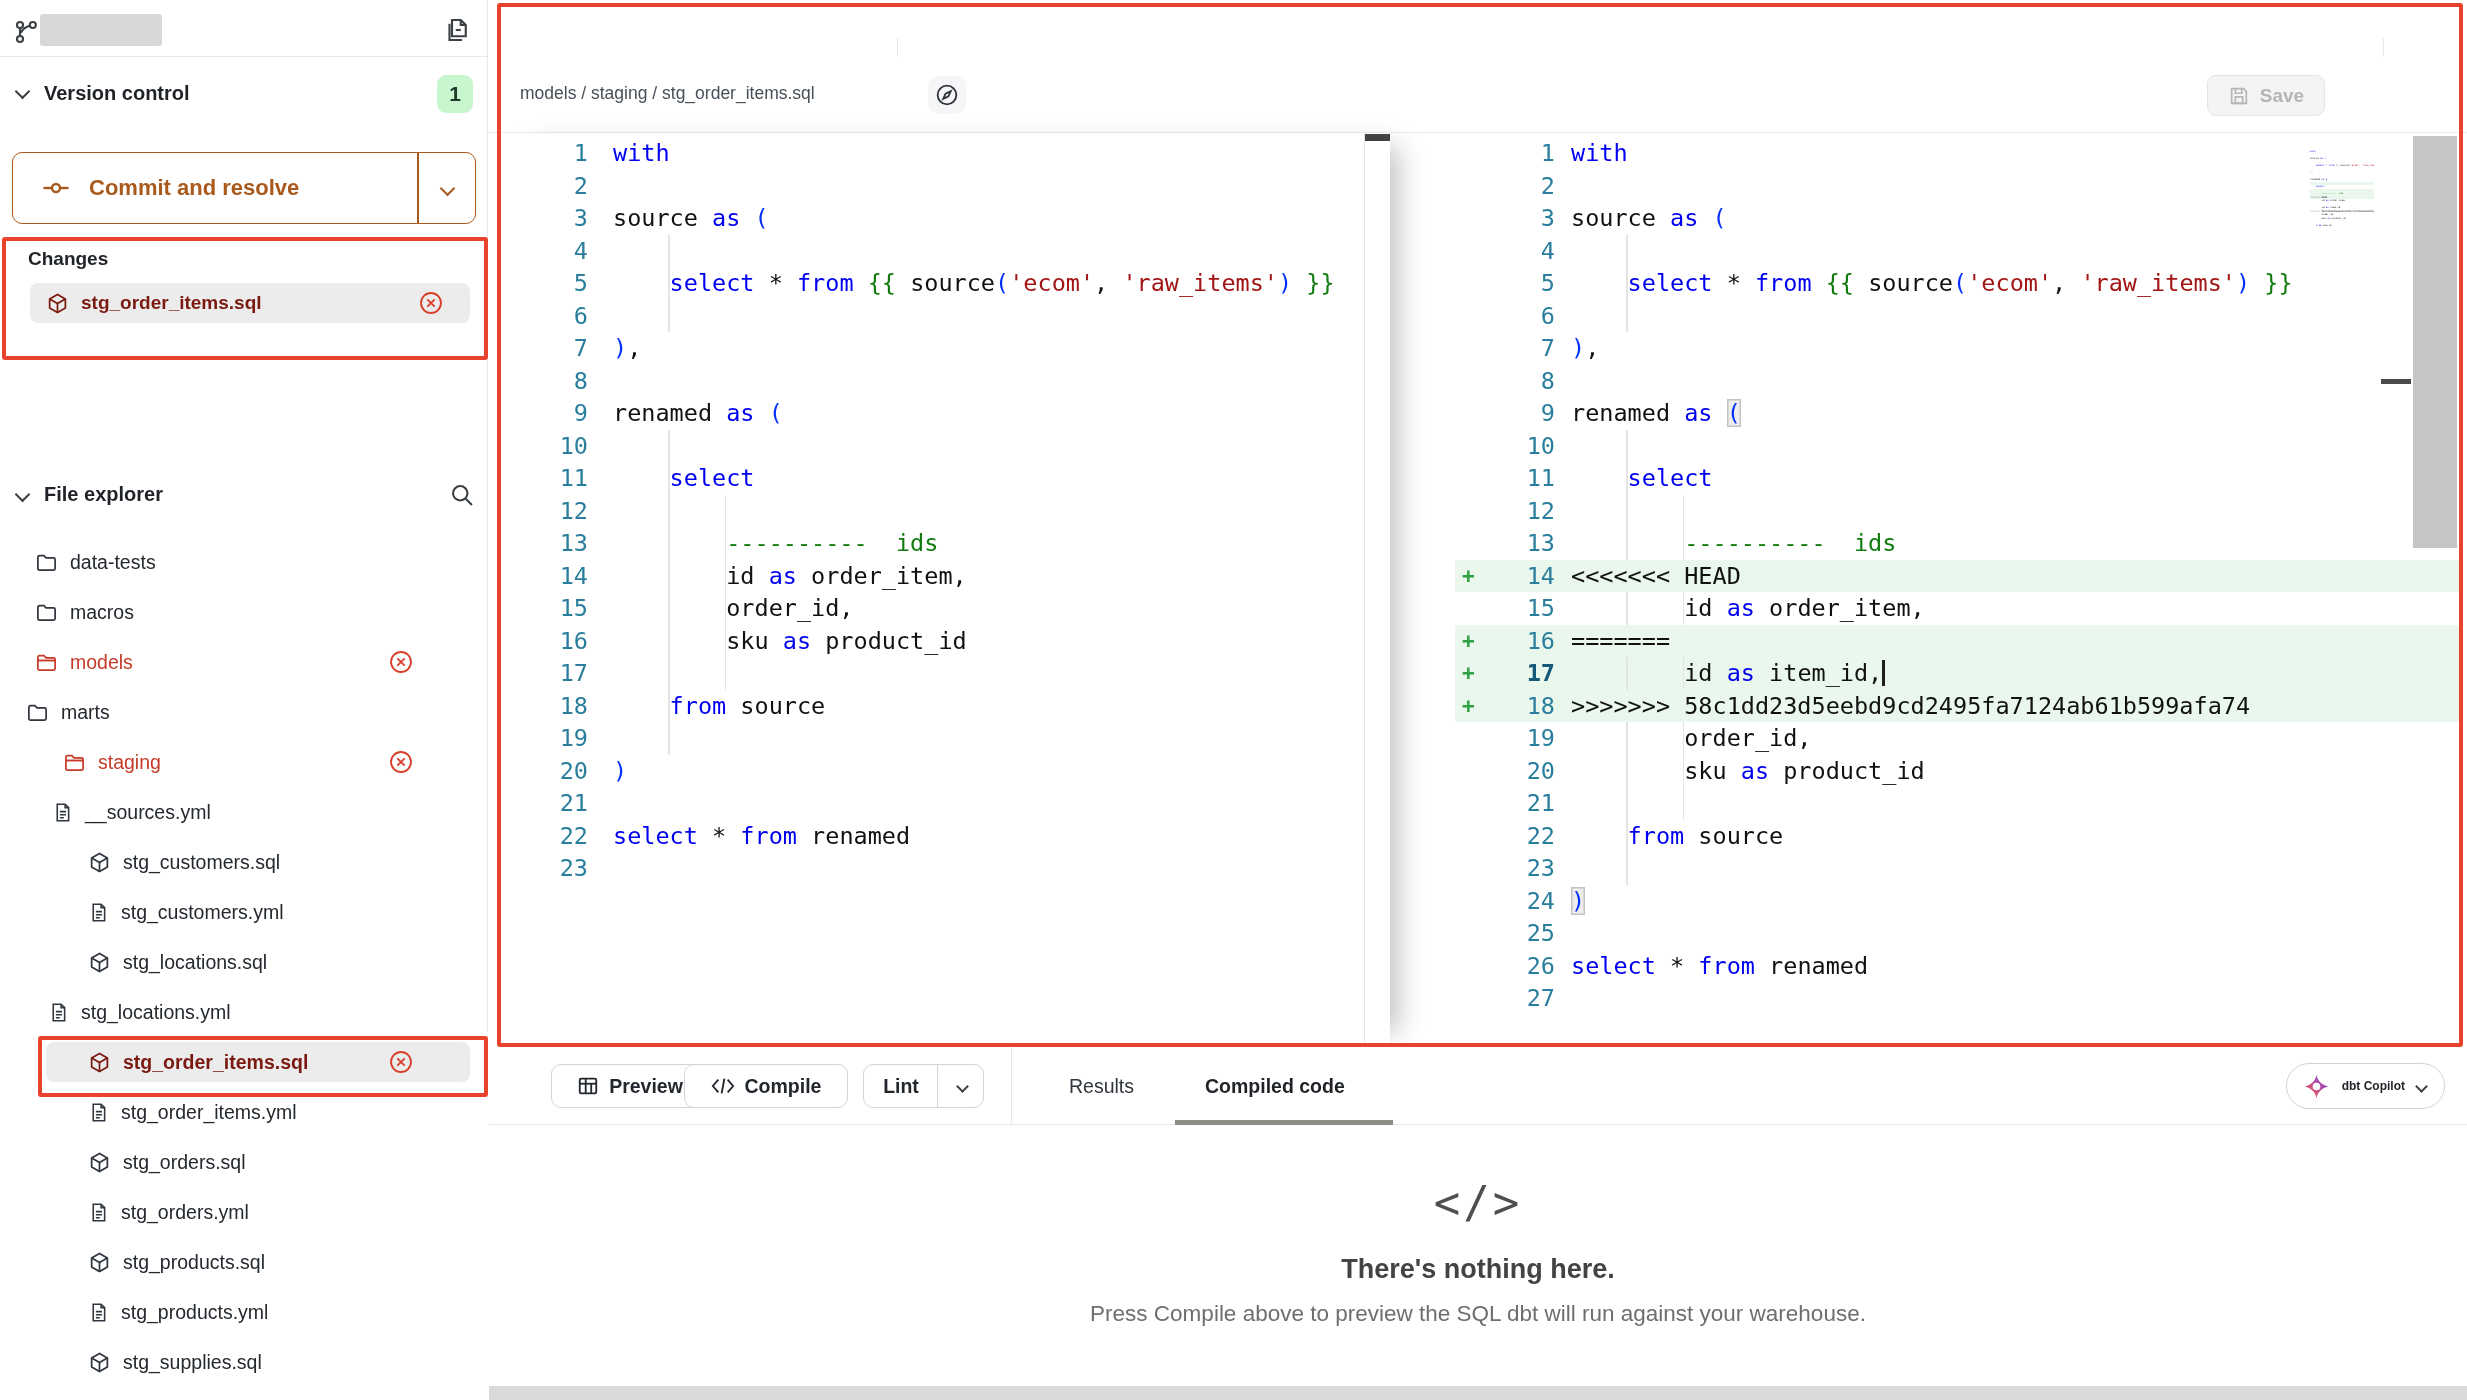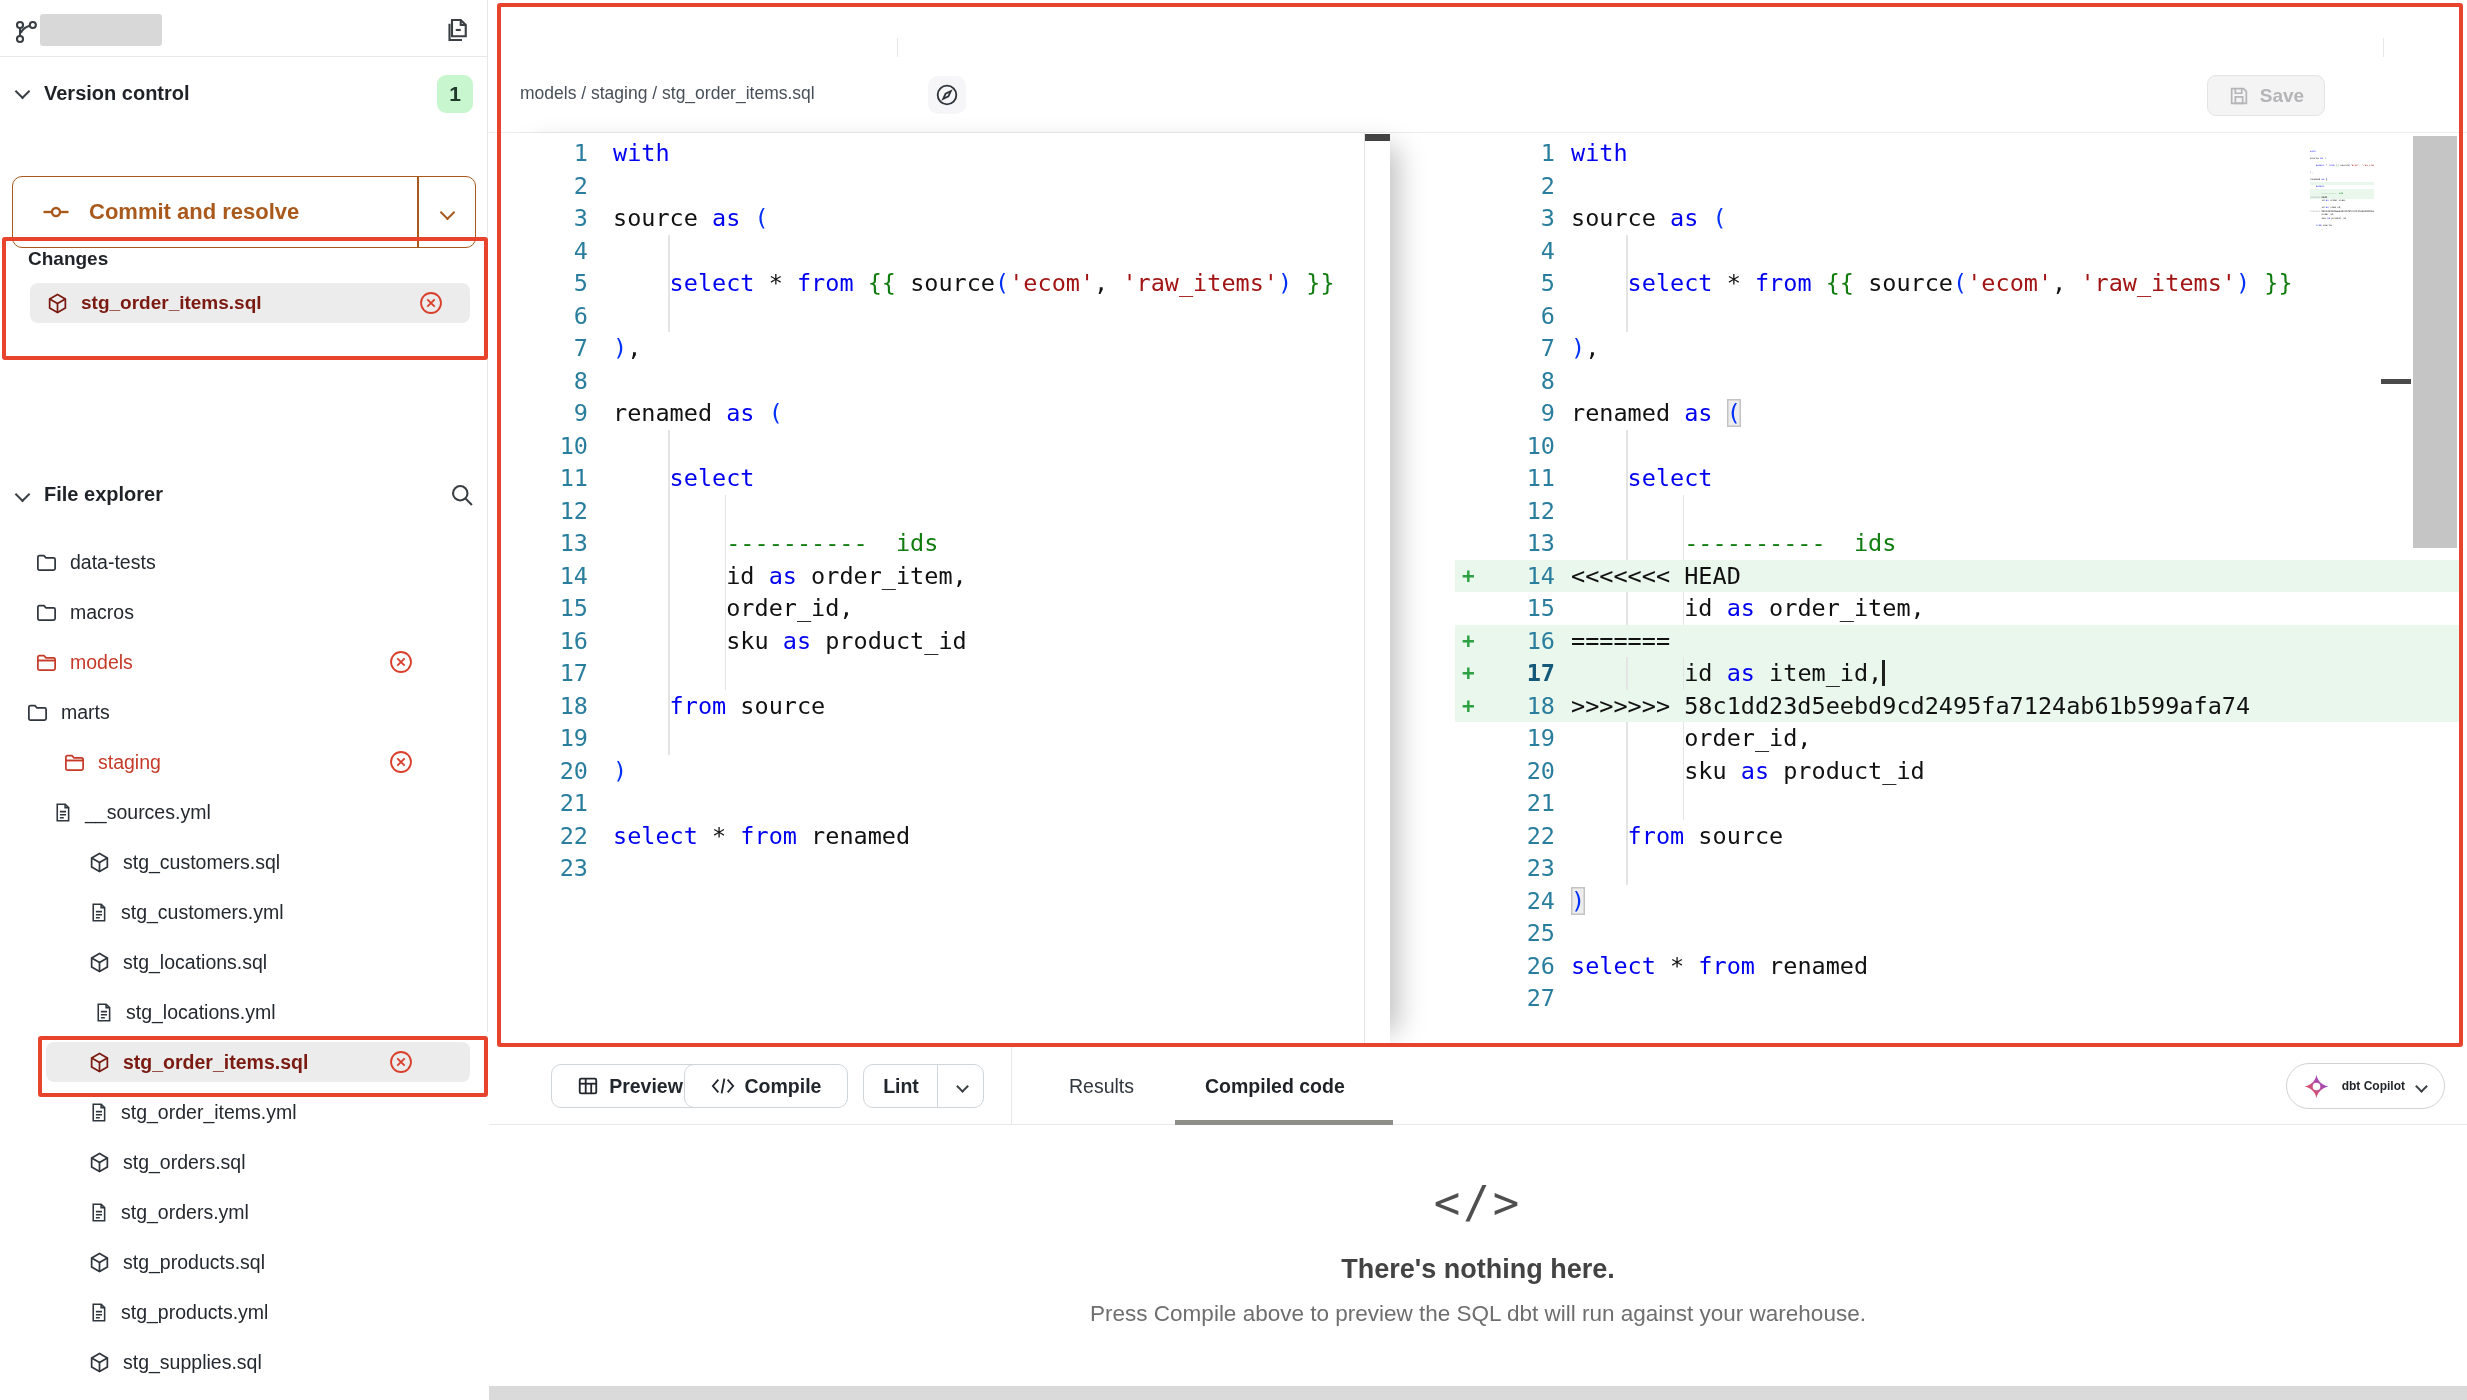--- a/index.html
+++ b/index.html
@@ -19,21 +19,21 @@
   .sb-topbar{left:0;top:0;width:488px;height:57px;border-bottom:1px solid var(--c-border);}
   .branch-pill{left:40px;top:14px;width:122px;height:32px;background:#d8d8d8;border-radius:3px;}
   .vc-title{left:44px;top:82px;font-size:20px;font-weight:bold;color:#1f2328;}
   .chev{display:inline-block;width:11px;height:11px;border-right:2.4px solid #3a3f44;
         border-bottom:2.4px solid #3a3f44;transform:rotate(45deg);}
   .vc-chev{left:17px;top:86px;}
   .fe-chev{left:17px;top:489px;}
   .badge{left:437px;top:75px;width:36px;height:38px;border-radius:9px;background:var(--c-badge-bg);
          color:var(--c-badge-tx);font-size:21px;font-weight:bold;display:flex;align-items:center;justify-content:center;}
   .commit-btn{left:12px;top:152px;width:464px;height:72px;border:1.6px solid var(--c-commit);border-radius:10px;
-         background:#fff;color:var(--c-commit);display:flex;align-items:center;cursor:pointer;margin-top:24px;}
+         background:#fff;color:var(--c-commit);display:flex;align-items:center;cursor:pointer;}
   .commit-btn .lbl{font-size:22px;font-weight:600;margin-left:18px;}
   .commit-ic{margin-left:28px;}
   .commit-split{position:absolute;right:56px;top:0;bottom:0;width:1.6px;background:var(--c-commit);}
   .commit-chev{position:absolute;right:22px;top:30px;border-color:var(--c-commit);}
   .changes-label{left:28px;top:248px;font-size:19px;font-weight:bold;color:#1f2328;}
   .chg-item{left:30px;top:283px;width:440px;height:40px;background:#ececec;border-radius:8px;
             display:flex;align-items:center;cursor:pointer;}
   .chg-item .fi{margin-left:16px;}
   .chg-item .nm{margin-left:12px;font-size:19px;font-weight:600;color:var(--c-selfile);}
   .chg-item .dx{position:absolute;left:388px;}
@@ -279,21 +279,21 @@
         <div class="fe-row" style="padding-left: 88px;">
           <span class="ic">
             <svg width="23" height="23" viewBox="0 0 24 24" fill="none" stroke="#30363d" stroke-width="1.8">
               <path d="M12 2.5l8.2 4.7v9.6L12 21.5l-8.2-4.7V7.2z"></path>
               <path d="M3.8 7.2L12 12l8.2-4.8"></path>
               <path d="M12 12v9.5"></path>
             </svg>
           </span>
           <span class="lb">stg_locations.sql</span>
         </div>
-        <div class="fe-row" style="padding-left: 93px;">
+        <div class="fe-row" style="padding-left: 48px;">
           <span class="ic">
             <svg width="21" height="23" viewBox="0 0 24 24" fill="none" stroke="#30363d" stroke-width="1.8">
               <path d="M6 2.5h9l4 4v15H6z"></path>
               <path d="M15 2.5v4h4"></path>
               <path d="M9 11h7M9 14.5h7M9 18h4.5"></path>
             </svg>
           </span>
           <span class="lb">stg_locations.yml</span>
         </div>
         <div class="fe-row mod sel" style="padding-left: 88px;">

